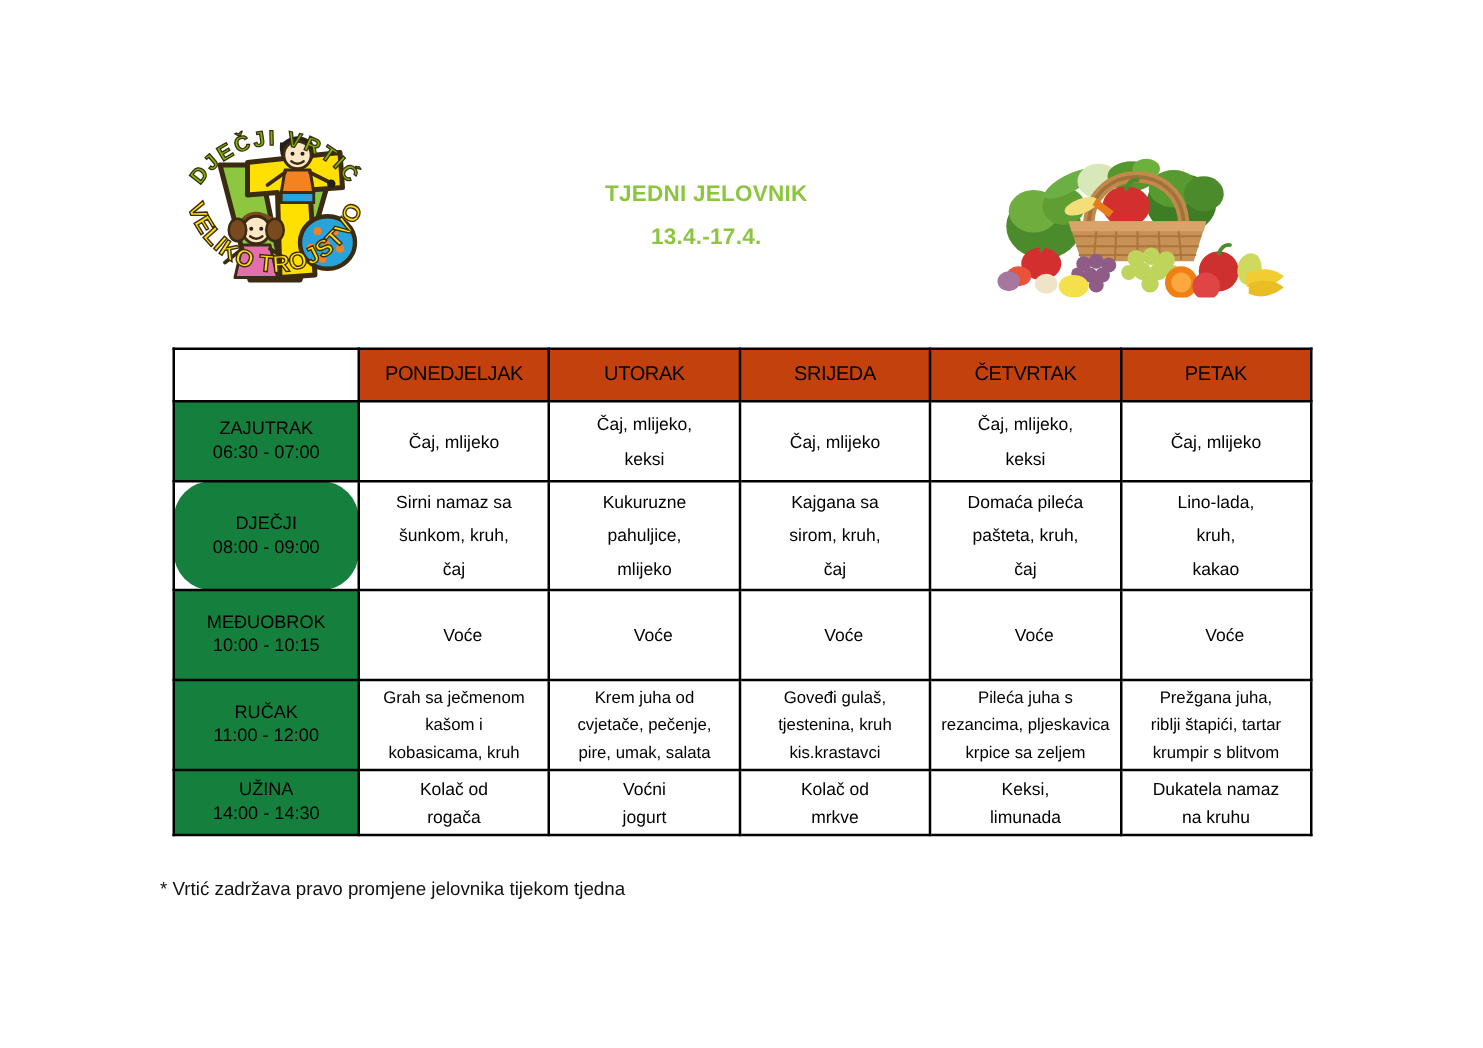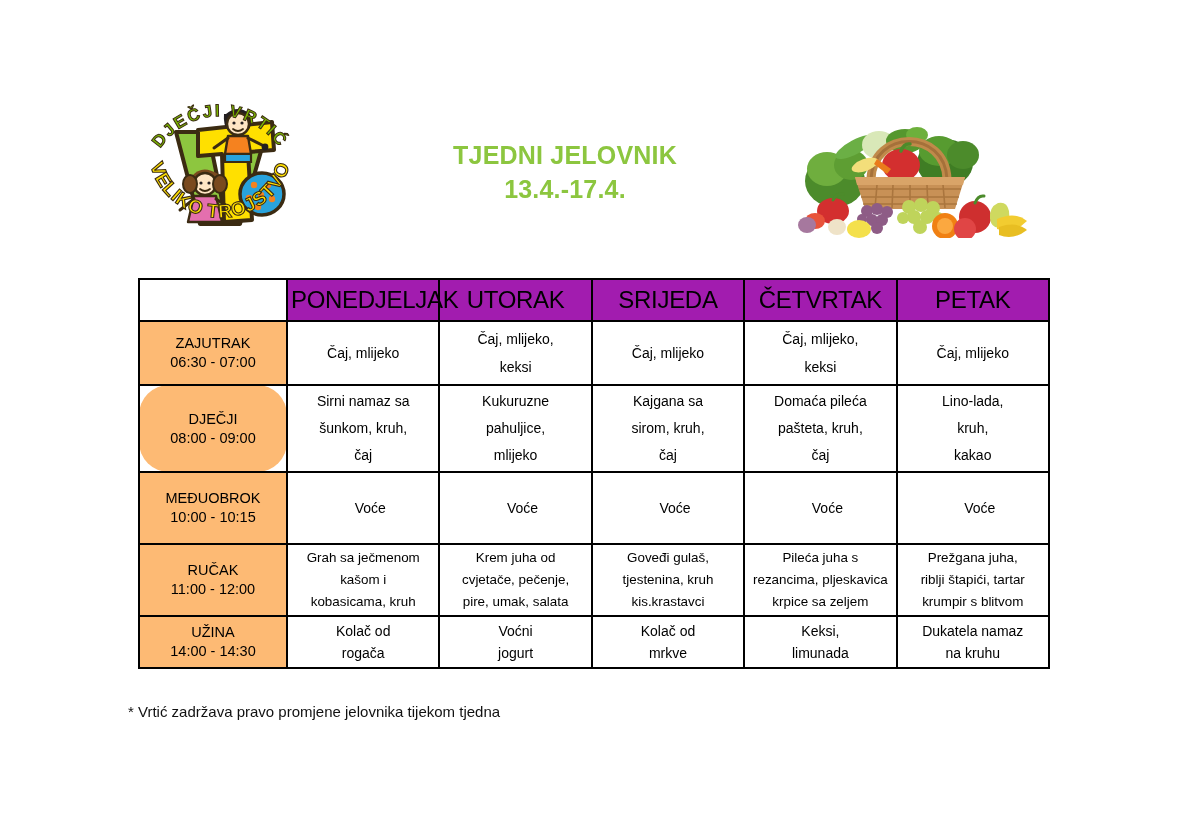--- a/index.html
+++ b/index.html
@@ -39,21 +39,21 @@
 
   
   .title-block {
     position: absolute;
     left: 360px;
     top: 138px;
     width: 410px;
     text-align: center;
   }
   .title-line {
-    font-size: 25px;
+    font-size: 18px;
     font-weight: bold;
     color: #8CC63F;
     line-height: 34px;
     letter-spacing: 0.2px;
     white-space: nowrap;
   }
 
   
   .basket {
     position: absolute;
@@ -83,31 +83,31 @@
 
   .col-label  { width: 148px; }
   .col-day    { width: 152.4px; }
 
   
   .hdr-row td { height: 42px; }
   .hdr-blank {
     background: #ffffff;
   }
   .hdr-day {
-    background: #a21caf;
-    font-size: 24px;
+    background: #c2410c;
+    font-size: 16px;
     font-weight: bold;
     letter-spacing: -0.3px;
     vertical-align: bottom;
     padding-bottom: 1px;
   }
 
   
   .meal-label {
-    background: #fdba74;
+    background: #15803d;
     font-size: 14.5px;
     font-weight: bold;
     line-height: 19px;
     padding: 0 2px;
   }
   .meal-label .mname { display: block; }
   .meal-label .mtime { display: block; }
 
   
   .meal-cell {

